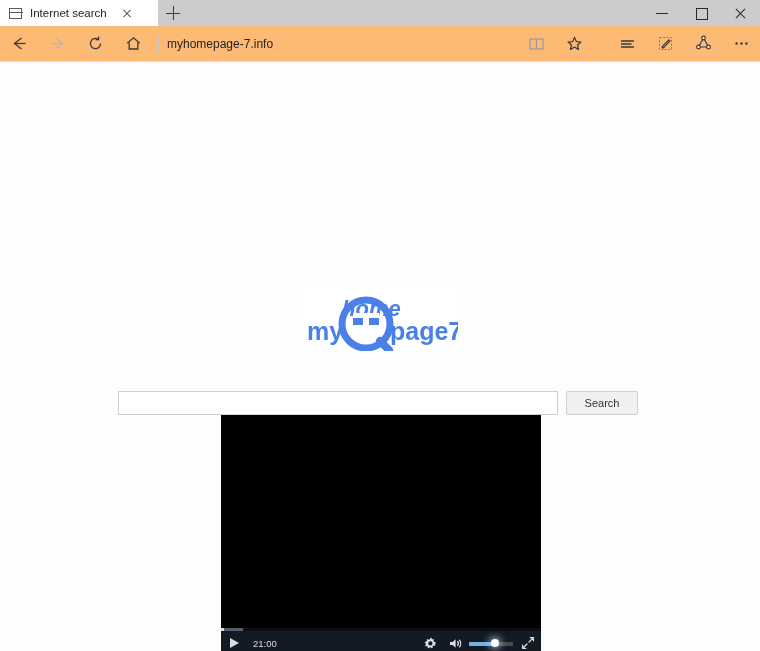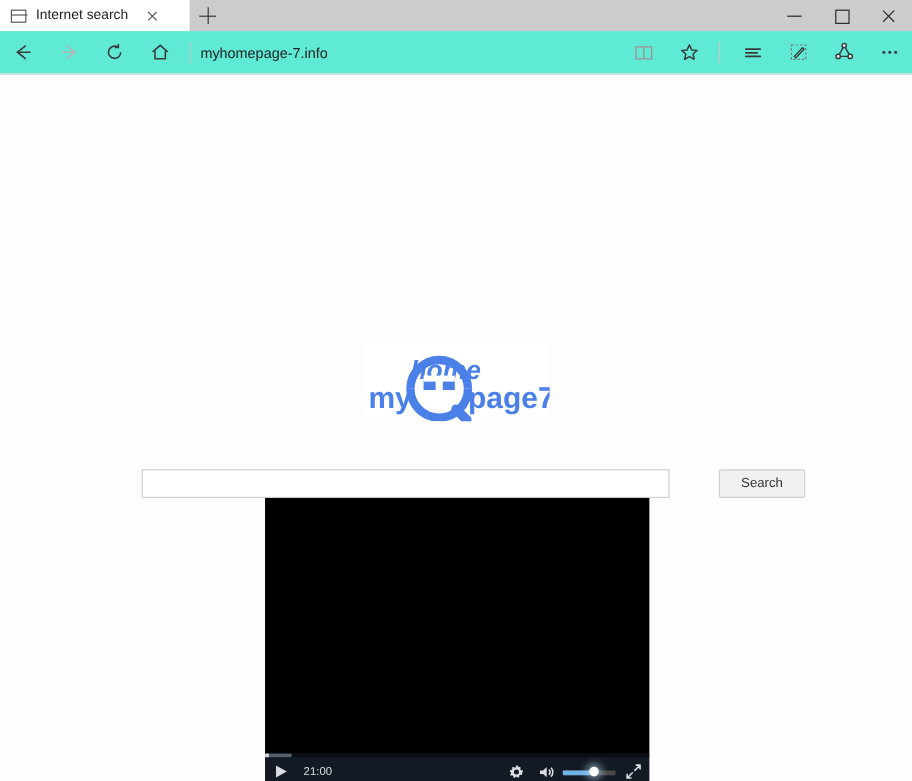--- a/index.html
+++ b/index.html
@@ -42,36 +42,36 @@
   .wc-min::before { content: ""; position: absolute; left: 13px; top: 13px; width: 12px; height: 1px; background: #2a2a2a; }
   .wc-max::before { content: ""; position: absolute; left: 14px; top: 8px; width: 10px; height: 10px; border: 1px solid #2a2a2a; }
   .wc-close::before, .wc-close::after {
     content: ""; position: absolute; left: 13px; top: 12.5px; width: 13px; height: 1px; background: #2a2a2a;
   }
   .wc-close::before { transform: rotate(45deg); }
   .wc-close::after { transform: rotate(-45deg); }
 
   .toolbar {
     position: absolute; left: 0; top: 26px; width: 760px; height: 36px;
-    background: #5eead4; display: flex; align-items: center;
+    background: #fdba74; display: flex; align-items: center;
     border-bottom: 1px solid #dcdcdc;
   }
   .tbtn { width: 38px; height: 34px; display: flex; align-items: center; justify-content: center; }
   .tbtn svg { display: block; }
   .sep { width: 1px; height: 18px; background: #c8c8c8; margin: 0 8px 0 6px; }
   .urltext { font-size: 12px; color: #232323; flex: 1 1 auto; }
   .rightbtns { display: flex; align-items: center; margin-left: auto; }
 
   
   .page { position: absolute; left: 0; top: 63px; width: 760px; height: 588px; background: #fdfdfd; }
 
   .logo-wrap { position: absolute; left: 304px; top: 223px; width: 154px; height: 65px; background: #ffffff; }
   .logo-svg { display: block; }
 
-  .searchrow { position: absolute; left: 118px; top: 328px; display: flex; align-items: flex-start; gap: 33px; }
+  .searchrow { position: absolute; left: 118px; top: 328px; display: flex; align-items: flex-start; }
   .searchbox {
     width: 440px; height: 24px; background: #ffffff;
     border: 1px solid #cfcfcf; font-size: 12px; color: #222; padding: 0 4px;
     font-family: "Liberation Sans", sans-serif; outline: none;
   }
   .searchbtn {
     margin-left: 8px; width: 72px; height: 24px;
     background: #f0f0f0; border: 1px solid #d0d0d0; border-radius: 2px;
     font-size: 11px; color: #333; font-family: "Liberation Sans", sans-serif;
     cursor: pointer;

